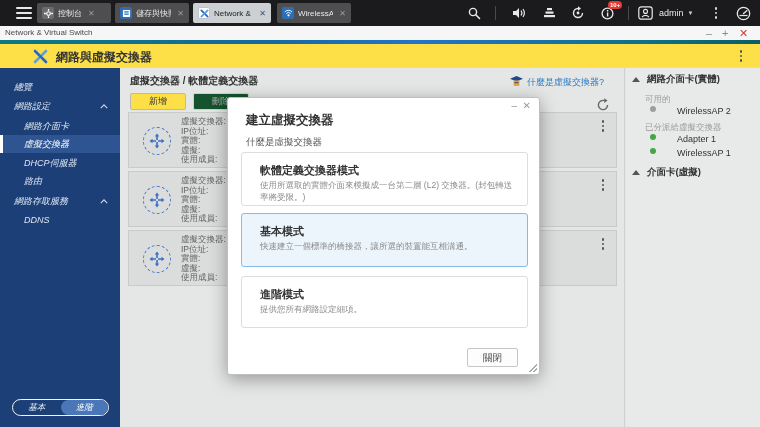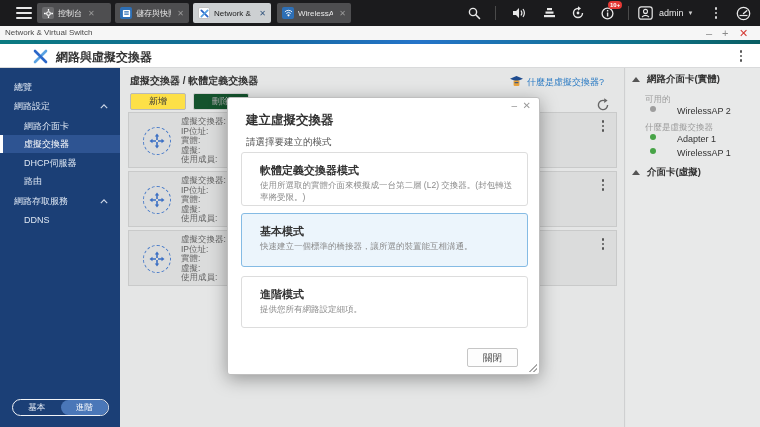--- a/index.html
+++ b/index.html
@@ -28,25 +28,25 @@
   .kebab { display:flex; flex-direction:column; justify-content:center; align-items:center; gap:2px; cursor:pointer; }
   .kebab i { width:2.5px; height:2.5px; border-radius:50%; background:#d8d8d8; display:block; }
 
   
   #wtitlebar { position:absolute; left:0; top:26px; width:760px; height:14px; background:#f6f6f6; }
   #wtitlebar .wt { position:absolute; left:5px; top:2px; font-size:8px; color:#4a4a4a; }
   .wctl { position:absolute; top:0; font-size:11px; color:#8a8a8a; cursor:pointer; line-height:14px; }
   .wctl.close { color:#d43a34; font-weight:bold; }
   #gradbar { position:absolute; left:0; top:40px; width:760px; height:4px;
              background:linear-gradient(90deg,#0b7a80 0%, #15699f 35%, #2574c9 55%, #0e7187 85%, #0a5e63 100%); }
-  #appheader { position:absolute; left:0; top:44px; width:760px; height:24px; background:#ffffff; border-bottom:1px solid #d9dadb; }
+  #appheader { position:absolute; left:0; top:44px; width:760px; height:24px; background:#fde047; border-bottom:1px solid #d9dadb; }
   #appheader .atitle { position:absolute; left:56px; top:5px; font-size:12px; font-weight:bold; color:#333; }
 
   
-  #sidebar { position:absolute; left:0; top:68px; width:139px; height:359px; background:#1b3f76; }
+  #sidebar { position:absolute; left:0; top:68px; width:139px; height:359px; background:#1b3f76;font-style:italic; }
   .sitem { position:absolute; left:0; width:120px; height:18px; color:#dde6f2; font-size:9px; line-height:18px;
            padding-left:14px; cursor:pointer; }
   .sitem.l1 { padding-left:24px; }
   .sitem.sel { background:#2e5492; border-left:3px solid #fff; padding-left:21px; color:#fff; }
   .chev { position:absolute; right:12px; top:7px; width:8px; height:5px; }
   .chev svg { display:block; }
   #modetoggle { position:absolute; left:12px; top:331px; width:97px; height:17px; border:1px solid #f2f4f7;
                 border-radius:9px; display:flex; overflow:hidden; }
   #modetoggle .half { flex:1; font-size:8.5px; color:#e8eef7; text-align:center; line-height:15px; cursor:pointer; }
   #modetoggle .half.on { background:#4a77b8; border-radius:8px; color:#fff; }
@@ -415,40 +415,40 @@
   <div id="rpanel">
     <div class="rsec-h" style="top:5px;">
       <span class="tri-up"></span>
       <span>網路介面卡(實體)</span>
     </div>
     <div class="rgrp" style="top:26px;">可用的</div>
     <div class="ritem" style="top:38px;">
       <span class="dot gray"></span>
       <span>WirelessAP 2</span>
     </div>
-    <div class="rgrp" style="top:54px;">什麼是虛擬交換器</div>
+    <div class="rgrp" style="top:54px;">已分派給虛擬交換器</div>
     <div class="ritem" style="top:66px;">
       <span class="dot green"></span>
       <span>Adapter 1</span>
     </div>
     <div class="ritem" style="top:80px;">
       <span class="dot green"></span>
       <span>WirelessAP 1</span>
     </div>
     <div class="rsec-h" style="top:98px;">
       <span class="tri-up"></span>
       <span>介面卡(虛擬)</span>
     </div>
   </div>
 
   <div id="modal">
     <span class="mctl" style="right:22px;">–</span>
     <span class="mctl" style="right:8px;">✕</span>
     <div class="mtitle">建立虛擬交換器</div>
-    <div class="msub">請選擇要建立的模式</div>
+    <div class="msub">什麼是虛擬交換器</div>
 
     <div class="opt" style="top:54px;">
       <div class="ot">軟體定義交換器模式</div>
       <div class="od">使用所選取的實體介面來模擬成一台第二層 (L2) 交換器。(封包轉送率將受限。)</div>
     </div>
     <div class="opt sel" style="top:115px;">
       <div class="ot">基本模式</div>
       <div class="od">快速建立一個標準的橋接器，讓所選的裝置能互相溝通。</div>
     </div>
     <div class="opt" style="top:178px;height:52px;">

